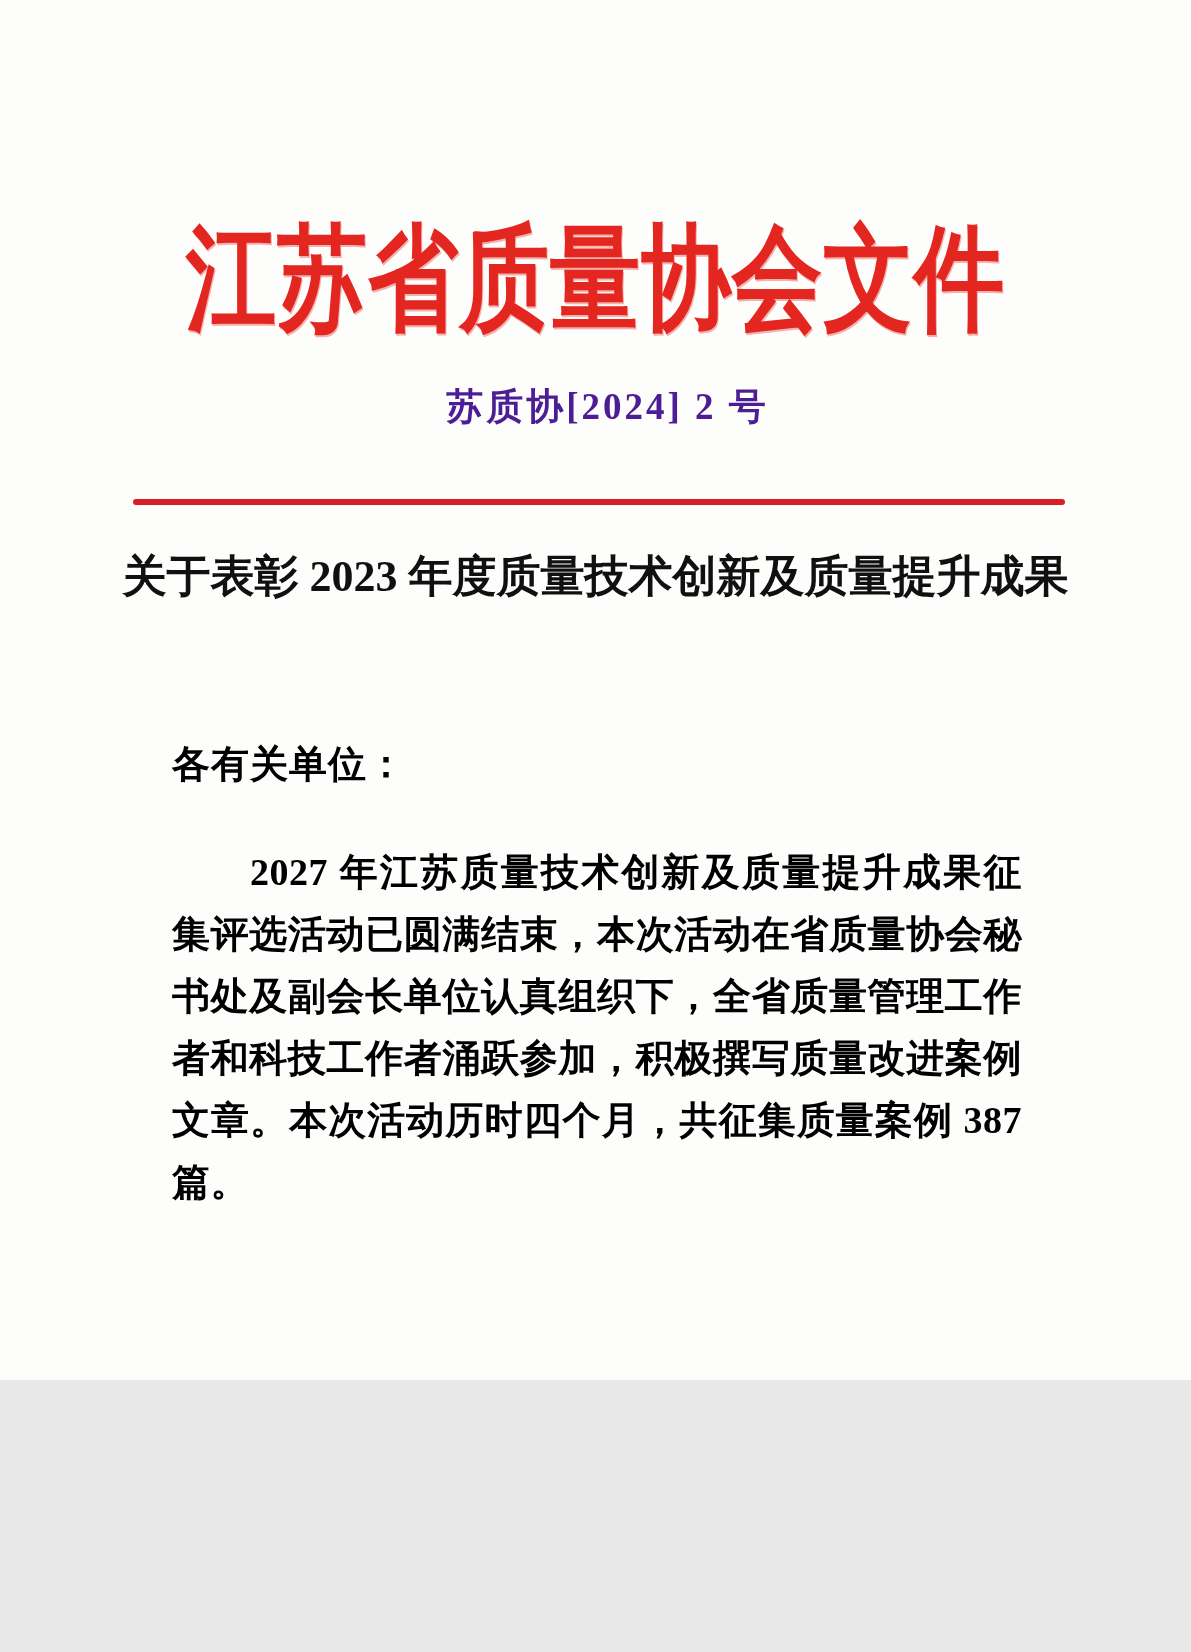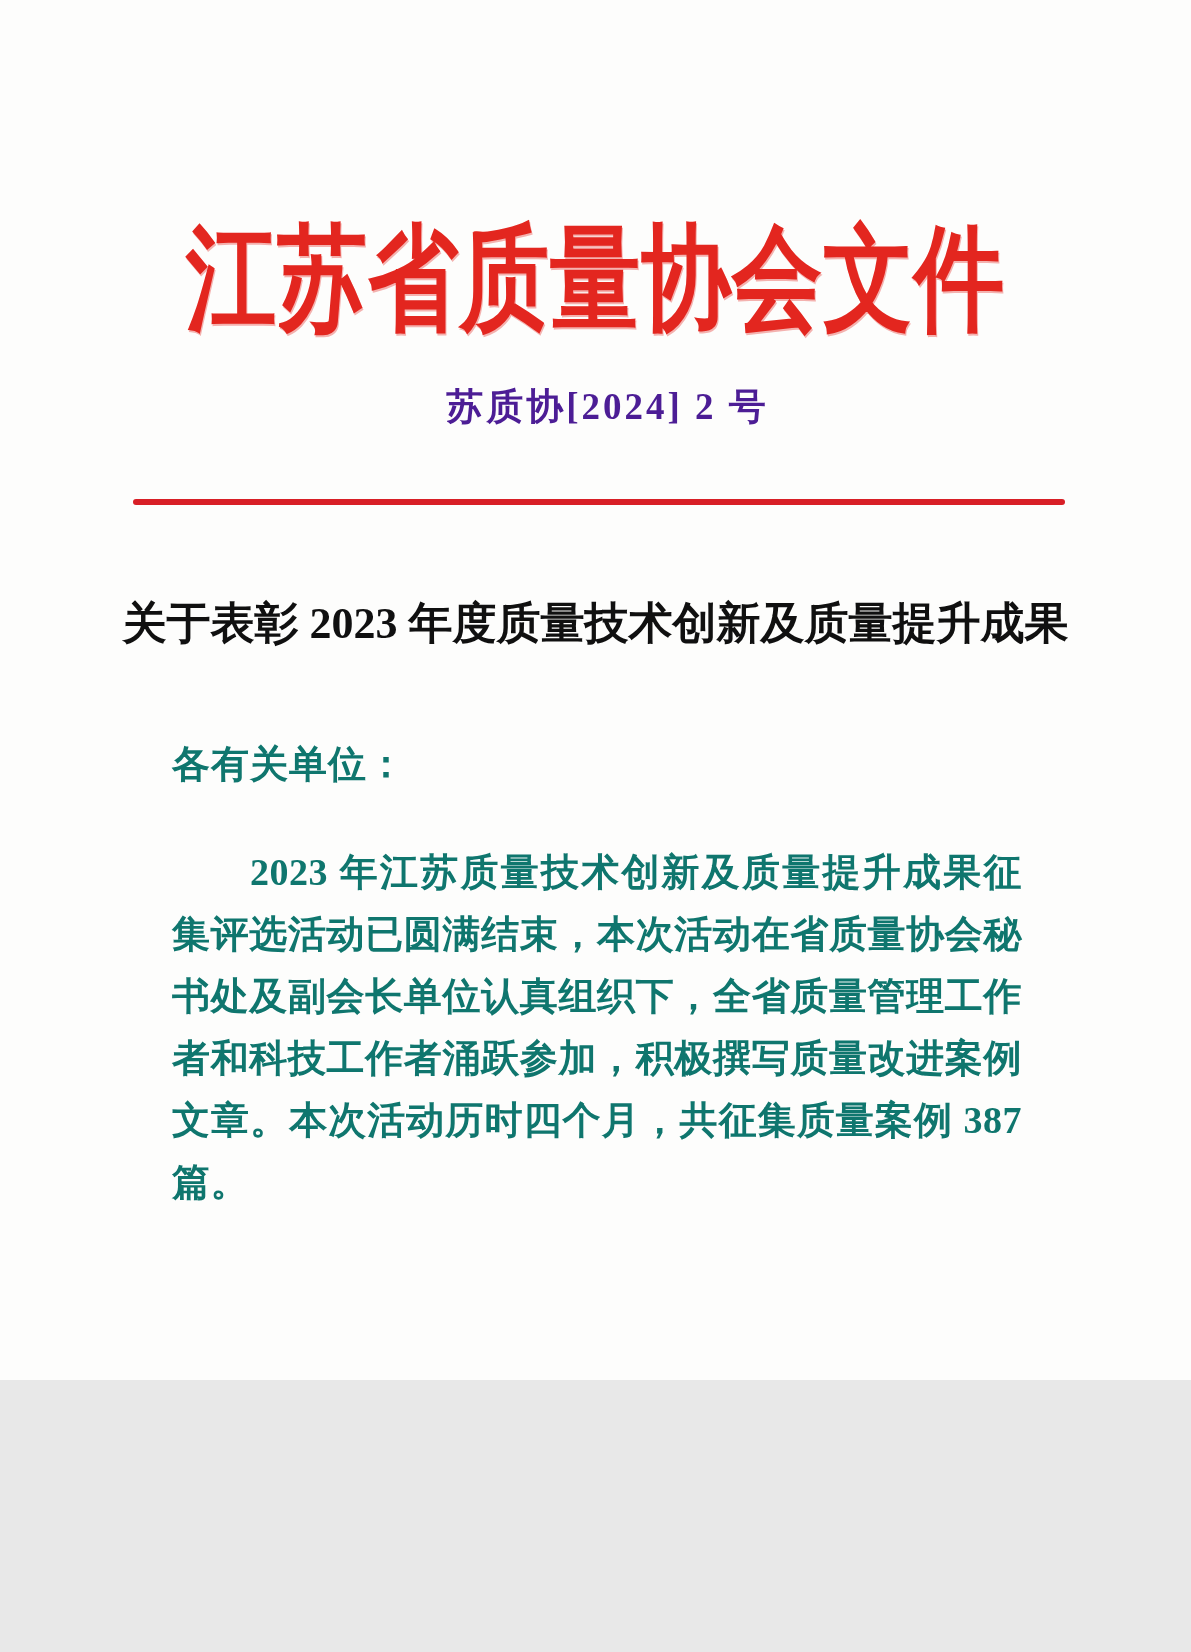--- a/index.html
+++ b/index.html
@@ -51,38 +51,38 @@
     top: 499px;
     left: 133px;
     width: 932px;
     height: 6px;
     background: #d81f26;
     border-radius: 3px;
   }
   
   .doc-title {
     position: absolute;
-    top: 584px;
+    top: 537px;
     left: 90px;
     width: 1011px;
     text-align: center;
     font-weight: bold;
     font-size: 44px;
     line-height: 79px;
     color: #101010;
   }
   
   .body-text {
     position: absolute;
     top: 733px;
     left: 172px;
     width: 850px;
     font-size: 38px;
     line-height: 62px;
-    color: #0f766e;
+    color: #000000;
   }
   .salutation {
     margin: 0 0 46px 0;
     font-weight: bold;
     letter-spacing: 1px;
   }
   .body-text p {
     margin: 0;
     text-indent: 78px;
     text-align: justify;
@@ -101,16 +101,16 @@
   <div class="doc-number">苏质协[2024] 2 号</div>
 
   <div class="red-divider"></div>
 
   <div class="doc-title">
     <div>关于表彰 2023 年度质量技术创新及质量提升成果</div>
   </div>
 
   <div class="body-text">
     <div class="salutation">各有关单位：</div>
-    <p>2023 年江苏质量技术创新及质量提升成果征集评选活动已圆满结束，本次活动在省质量协会秘书处及副会长单位认真组织下，全省质量管理工作者和科技工作者涌跃参加，积极撰写质量改进案例文章。本次活动历时四个月，共征集质量案例 387 篇。</p>
+    <p>2027 年江苏质量技术创新及质量提升成果征集评选活动已圆满结束，本次活动在省质量协会秘书处及副会长单位认真组织下，全省质量管理工作者和科技工作者涌跃参加，积极撰写质量改进案例文章。本次活动历时四个月，共征集质量案例 387 篇。</p>
   </div>
 
 </div>
 
 </body></html>

